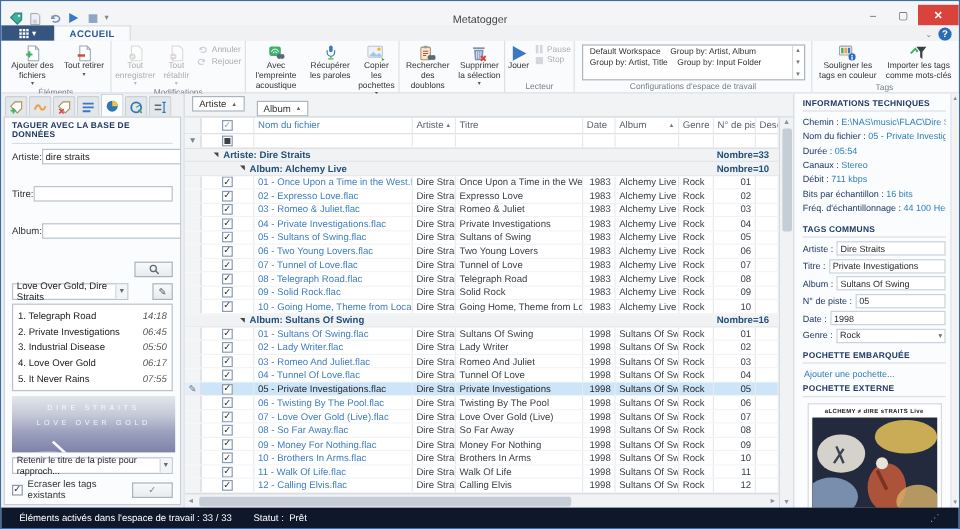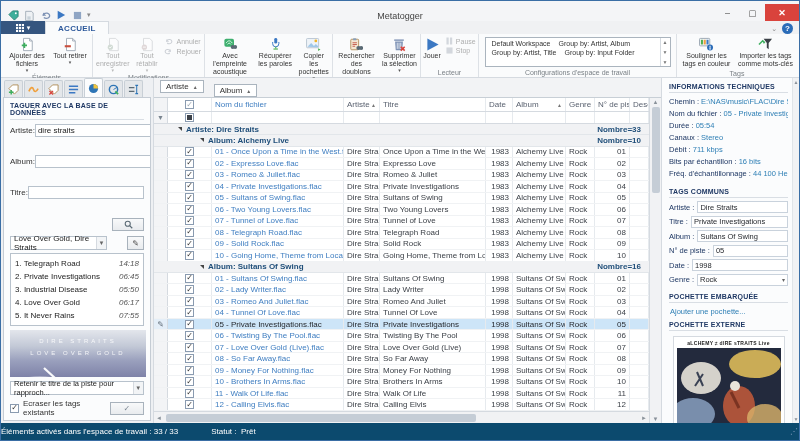--- a/index.html
+++ b/index.html
@@ -128,21 +128,21 @@
 .tbox{flex:1;height:12px;border:1px solid #c9d2dc;background:#fff;display:flex;align-items:center;padding:0 2px;min-width:0}
 .tval{font-size:7.5px;color:#26292e;white-space:nowrap;overflow:hidden}
 .dda{margin-left:auto;font-size:6px;color:#666}
 .addlink{font-size:7.5px;color:#2e7fb5;margin:1px 0 3px 1px}
 .cover2{width:112px;height:112px;margin:2px auto 0 auto;background:#fff;border:1px solid #d5dae0;padding:3px;display:flex;flex-direction:column}
 .cov2head{font-size:5px;font-weight:bold;color:#222;text-align:center;letter-spacing:.3px;white-space:nowrap;overflow:hidden}
 .cov2art{flex:1;margin-top:2px;position:relative;background:#1d2433;overflow:hidden}
 .rscroll{width:7px;flex:0 0 auto;background:#f1f2f4;border-left:1px solid #e0e4e8;display:flex;flex-direction:column;align-items:center;justify-content:space-between;font-size:5px;color:#8a929a;padding:1px 0}
 
 
-.statusbar{height:17px;background:#0c4a6e;display:flex;align-items:center;color:#fff;font-size:8px;padding:0 0;gap:33px;flex:0 0 auto}
+.statusbar{height:17px;background:#0f172a;display:flex;align-items:center;color:#fff;font-size:8px;padding:0 15px;gap:18px;flex:0 0 auto}
 .sgrip{margin-left:auto;color:#8fa5c4;font-size:8px;letter-spacing:1px}
 svg{display:block}
 </style>
 </head>
 <body>
 
 <div class="window">
 
   <div class="titlebar">
     <div class="qat">
@@ -477,25 +477,25 @@
             </svg>
           </div>
       </div>
       <div class="lbody">
         <div class="ptitle">TAGUER AVEC LA BASE DE DONNÉES</div>
         <div class="frow">
           <span class="flabel">Artiste:</span>
           <input class="finput" type="text" value="dire straits" style="">
         </div>
         <div class="frow">
+          <span class="flabel">Titre:</span>
+          <input class="finput" type="text" value="" style="">
+        </div>
+        <div class="frow">
           <span class="flabel">Album:</span>
-          <input class="finput" type="text" value="" style="">
-        </div>
-        <div class="frow">
-          <span class="flabel">Titre:</span>
           <input class="finput" type="text" value="" style="">
         </div>
         <div class="srow">
           <div class="sbtn2">
             <svg width="9" height="9" viewBox="0 0 12 12">
                 <circle cx="5" cy="5" r="3.4" fill="none" stroke="#5a6a74" stroke-width="1.4"></circle>
                 <line x1="7.6" y1="7.6" x2="11" y2="11" stroke="#5a6a74" stroke-width="1.6"></line>
               </svg>
           </div>
         </div>

